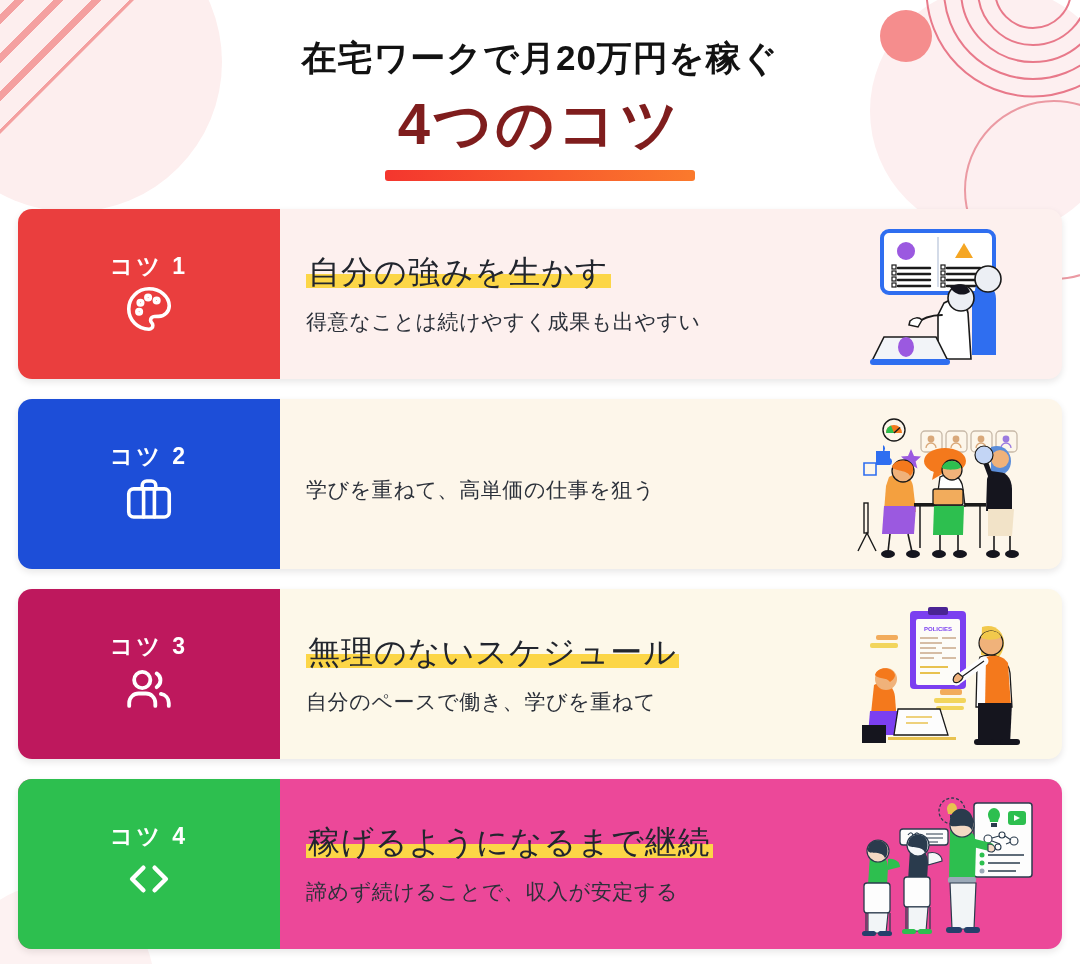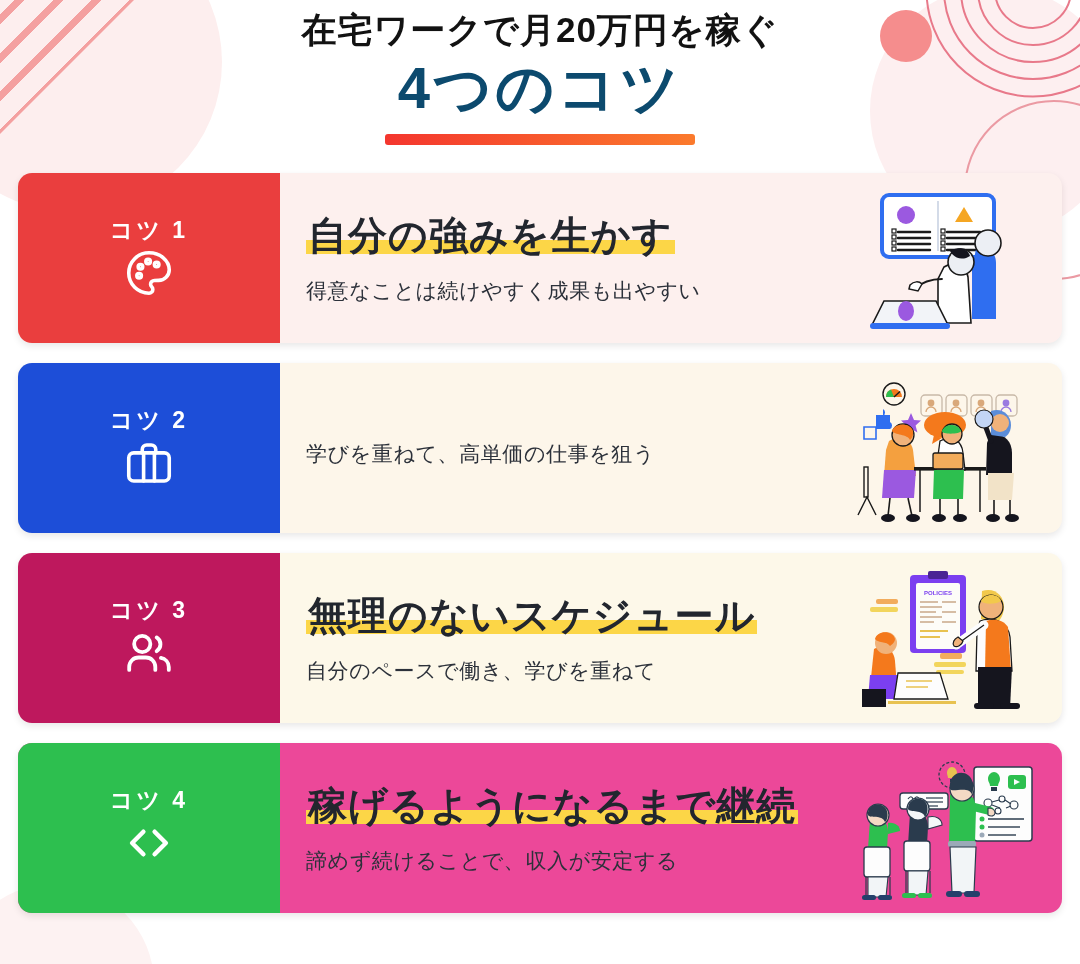--- a/index.html
+++ b/index.html
@@ -99,34 +99,34 @@
 
   
   .page {
     position: relative;
     z-index: 2;
     width: 1080px;
     padding: 0 18px;
   }
   .header {
     text-align: center;
-    padding-top: 8px;
+    padding-top: 36px;
   }
   .eyebrow {
     font-size: 35px;
     font-weight: 700;
     color: #121212;
     letter-spacing: 1px;
     line-height: 1.25;
   }
   .headline {
-    margin-top: 4px;
+    margin-top: 12px;
     font-size: 58px;
     font-weight: 700;
-    color: #0c4a6e;
+    color: #7f1d1d;
     letter-spacing: 3px;
     line-height: 1.1;
   }
   .headline-underline {
     margin: 14px auto 0;
     width: 310px;
     height: 11px;
     border-radius: 3px;
     background: linear-gradient(90deg, #f4362e 0%, #fb7a2c 100%);
   }
@@ -165,22 +165,22 @@
     flex: 1 1 auto;
     display: flex;
     align-items: center;
     justify-content: space-between;
     padding: 0 6px 0 26px;
     min-width: 0;
   }
   .card-text { min-width: 0; }
   .card-title {
     display: inline;
-    font-size: 39px;
-    font-weight: 700;
+    font-size: 32px;
+    font-weight: 400;
     color: #22262e;
     letter-spacing: 1px;
     line-height: 1.38;
     background-image: linear-gradient(#fcd647, #fcd647);
     background-repeat: no-repeat;
     background-size: 100% 14px;
     background-position: 0 88%;
     padding: 0 2px;
   }
   .card-sub {

